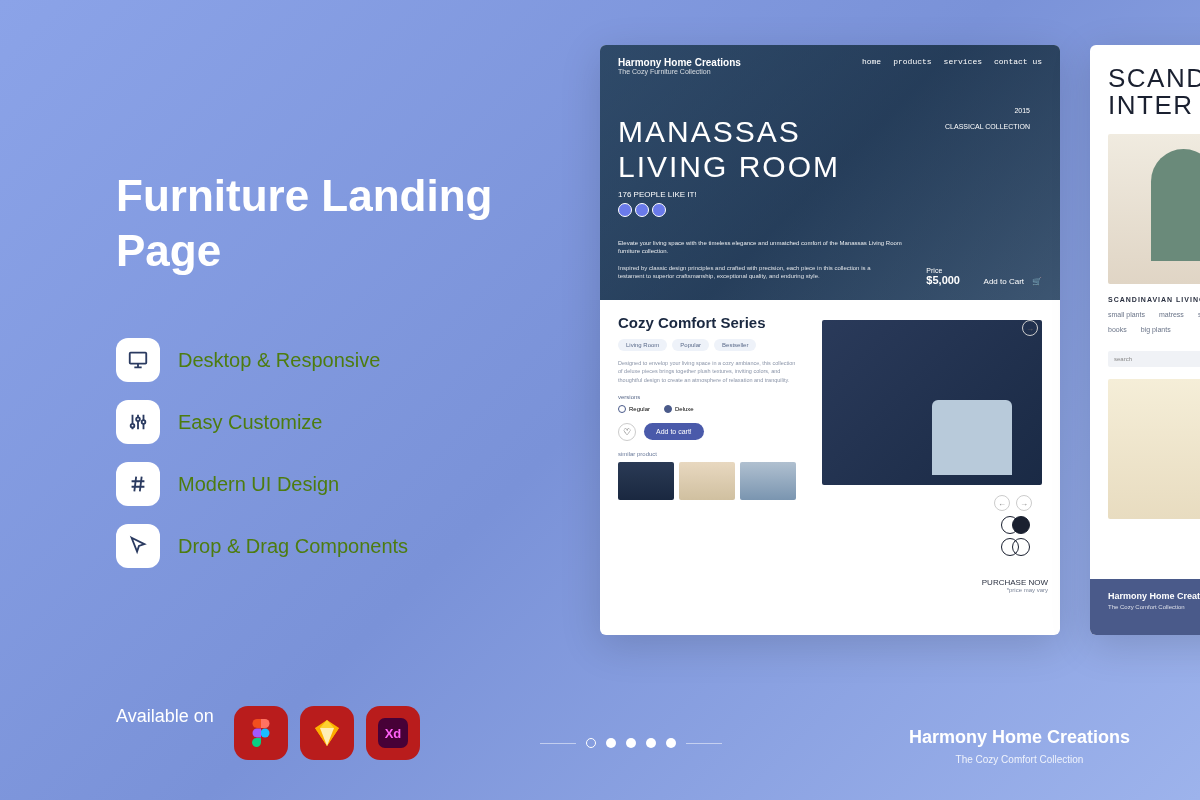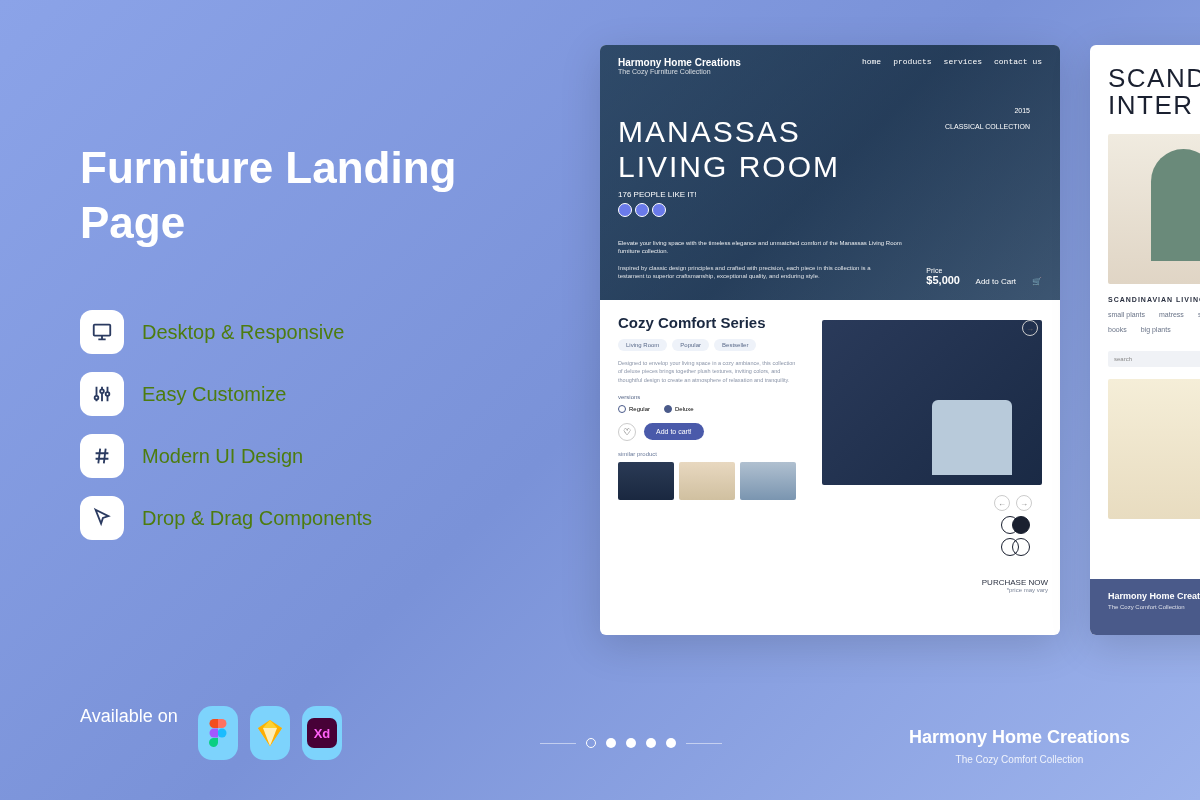--- a/index.html
+++ b/index.html
@@ -1,45 +1,45 @@
 <!DOCTYPE html>
 <html><head>
 <meta charset="utf-8">
 <style>
 *{margin:0;padding:0;box-sizing:border-box;}
 body{width:1200px;height:800px;overflow:hidden;font-family:-apple-system,BlinkMacSystemFont,'Segoe UI',sans-serif;background:linear-gradient(135deg,#8ba3e8 0%,#7a92d8 50%,#9db3ec 100%);position:relative;}
 .main{display:flex;height:100%;}
-.left{width:50%;padding:60px 50px 40px 80px;display:flex;flex-direction:column;}
+.left{width:50%;padding:60px 50px 40px 116px;display:flex;flex-direction:column;margin-top:28px;}
 .title{color:#fff;font-size:44px;font-weight:700;line-height:1.25;margin-top:80px;}
 .features{margin-top:60px;display:flex;flex-direction:column;gap:18px;}
 .feature{display:flex;align-items:center;gap:18px;}
 .ficon{width:44px;height:44px;background:#fff;border-radius:12px;display:flex;align-items:center;justify-content:center;}
 .ficon svg{width:22px;height:22px;stroke:#2a3a60;fill:none;stroke-width:2;}
 .flabel{color:#4d7c0f;font-size:20px;font-weight:500;}
 .available{margin-top:auto;display:flex;align-items:flex-start;gap:20px;}
 .avtxt{color:#fff;font-size:18px;}
 .apps{display:flex;gap:12px;}
-.app{width:40px;height:54px;background:#7dd3fc;border-radius:14px;display:flex;align-items:center;justify-content:center;}
+.app{width:54px;height:54px;background:#b91c1c;border-radius:14px;display:flex;align-items:center;justify-content:center;}
 .right{width:50%;position:relative;padding-top:45px;}
 .card1{position:absolute;left:0;top:45px;width:460px;height:590px;background:#fff;border-radius:6px;box-shadow:0 10px 40px rgba(0,0,0,0.15);overflow:hidden;}
 .hero{height:255px;background:linear-gradient(rgba(30,50,80,0.4),rgba(30,50,80,0.3)),linear-gradient(135deg,#3a5a7a 0%,#2a4460 50%,#4a6580 100%);padding:12px 18px;color:#fff;position:relative;}
 .brand{font-size:10px;font-weight:600;}
 .bsub{font-size:7px;opacity:0.8;}
 .nav{position:absolute;right:18px;top:12px;display:flex;gap:12px;font-size:8px;font-family:Liberation Mono, monospace;}
 .htitle{font-size:30px;font-weight:500;letter-spacing:2px;margin-top:40px;line-height:1.15;}
 .hmeta{font-size:7px;position:absolute;right:30px;top:62px;}
 .hmeta2{font-size:7px;position:absolute;right:30px;top:78px;}
 .likes{font-size:8px;margin-top:6px;}
 .avatars{display:flex;gap:3px;margin-top:4px;}
 .av{width:14px;height:14px;border-radius:50%;background:#6a7aea;border:1px solid #fff;}
 .hdesc{font-size:6px;margin-top:22px;line-height:1.4;max-width:290px;opacity:0.9;}
 .hdesc2{font-size:6px;margin-top:8px;line-height:1.4;max-width:260px;opacity:0.85;}
 .price{position:absolute;right:100px;bottom:14px;font-size:7px;}
 .pricev{font-size:11px;font-weight:600;}
-.addcart{position:absolute;right:18px;bottom:14px;font-size:8px;display:flex;align-items:center;gap:16px;}
+.addcart{position:absolute;right:18px;bottom:14px;font-size:8px;display:flex;align-items:center;gap:8px;}
 .cozy{padding:14px 18px;}
 .ctitle{font-size:15px;font-weight:600;color:#1a2840;}
 .tags{display:flex;gap:5px;margin-top:8px;}
 .tag{font-size:6px;padding:3px 8px;border-radius:8px;background:#eef2f9;color:#5a6a8a;}
 .cdesc{font-size:5.5px;color:#8a94a8;margin-top:8px;line-height:1.5;max-width:180px;}
 .versions{font-size:6px;color:#5a6a8a;margin-top:10px;}
 .radios{display:flex;gap:14px;margin-top:5px;font-size:6px;align-items:center;}
 .radio{display:flex;align-items:center;gap:3px;}
 .rcirc{width:8px;height:8px;border:1px solid #4a5a8a;border-radius:50%;}
 .rcirc.on{background:#4a5a8a;}

